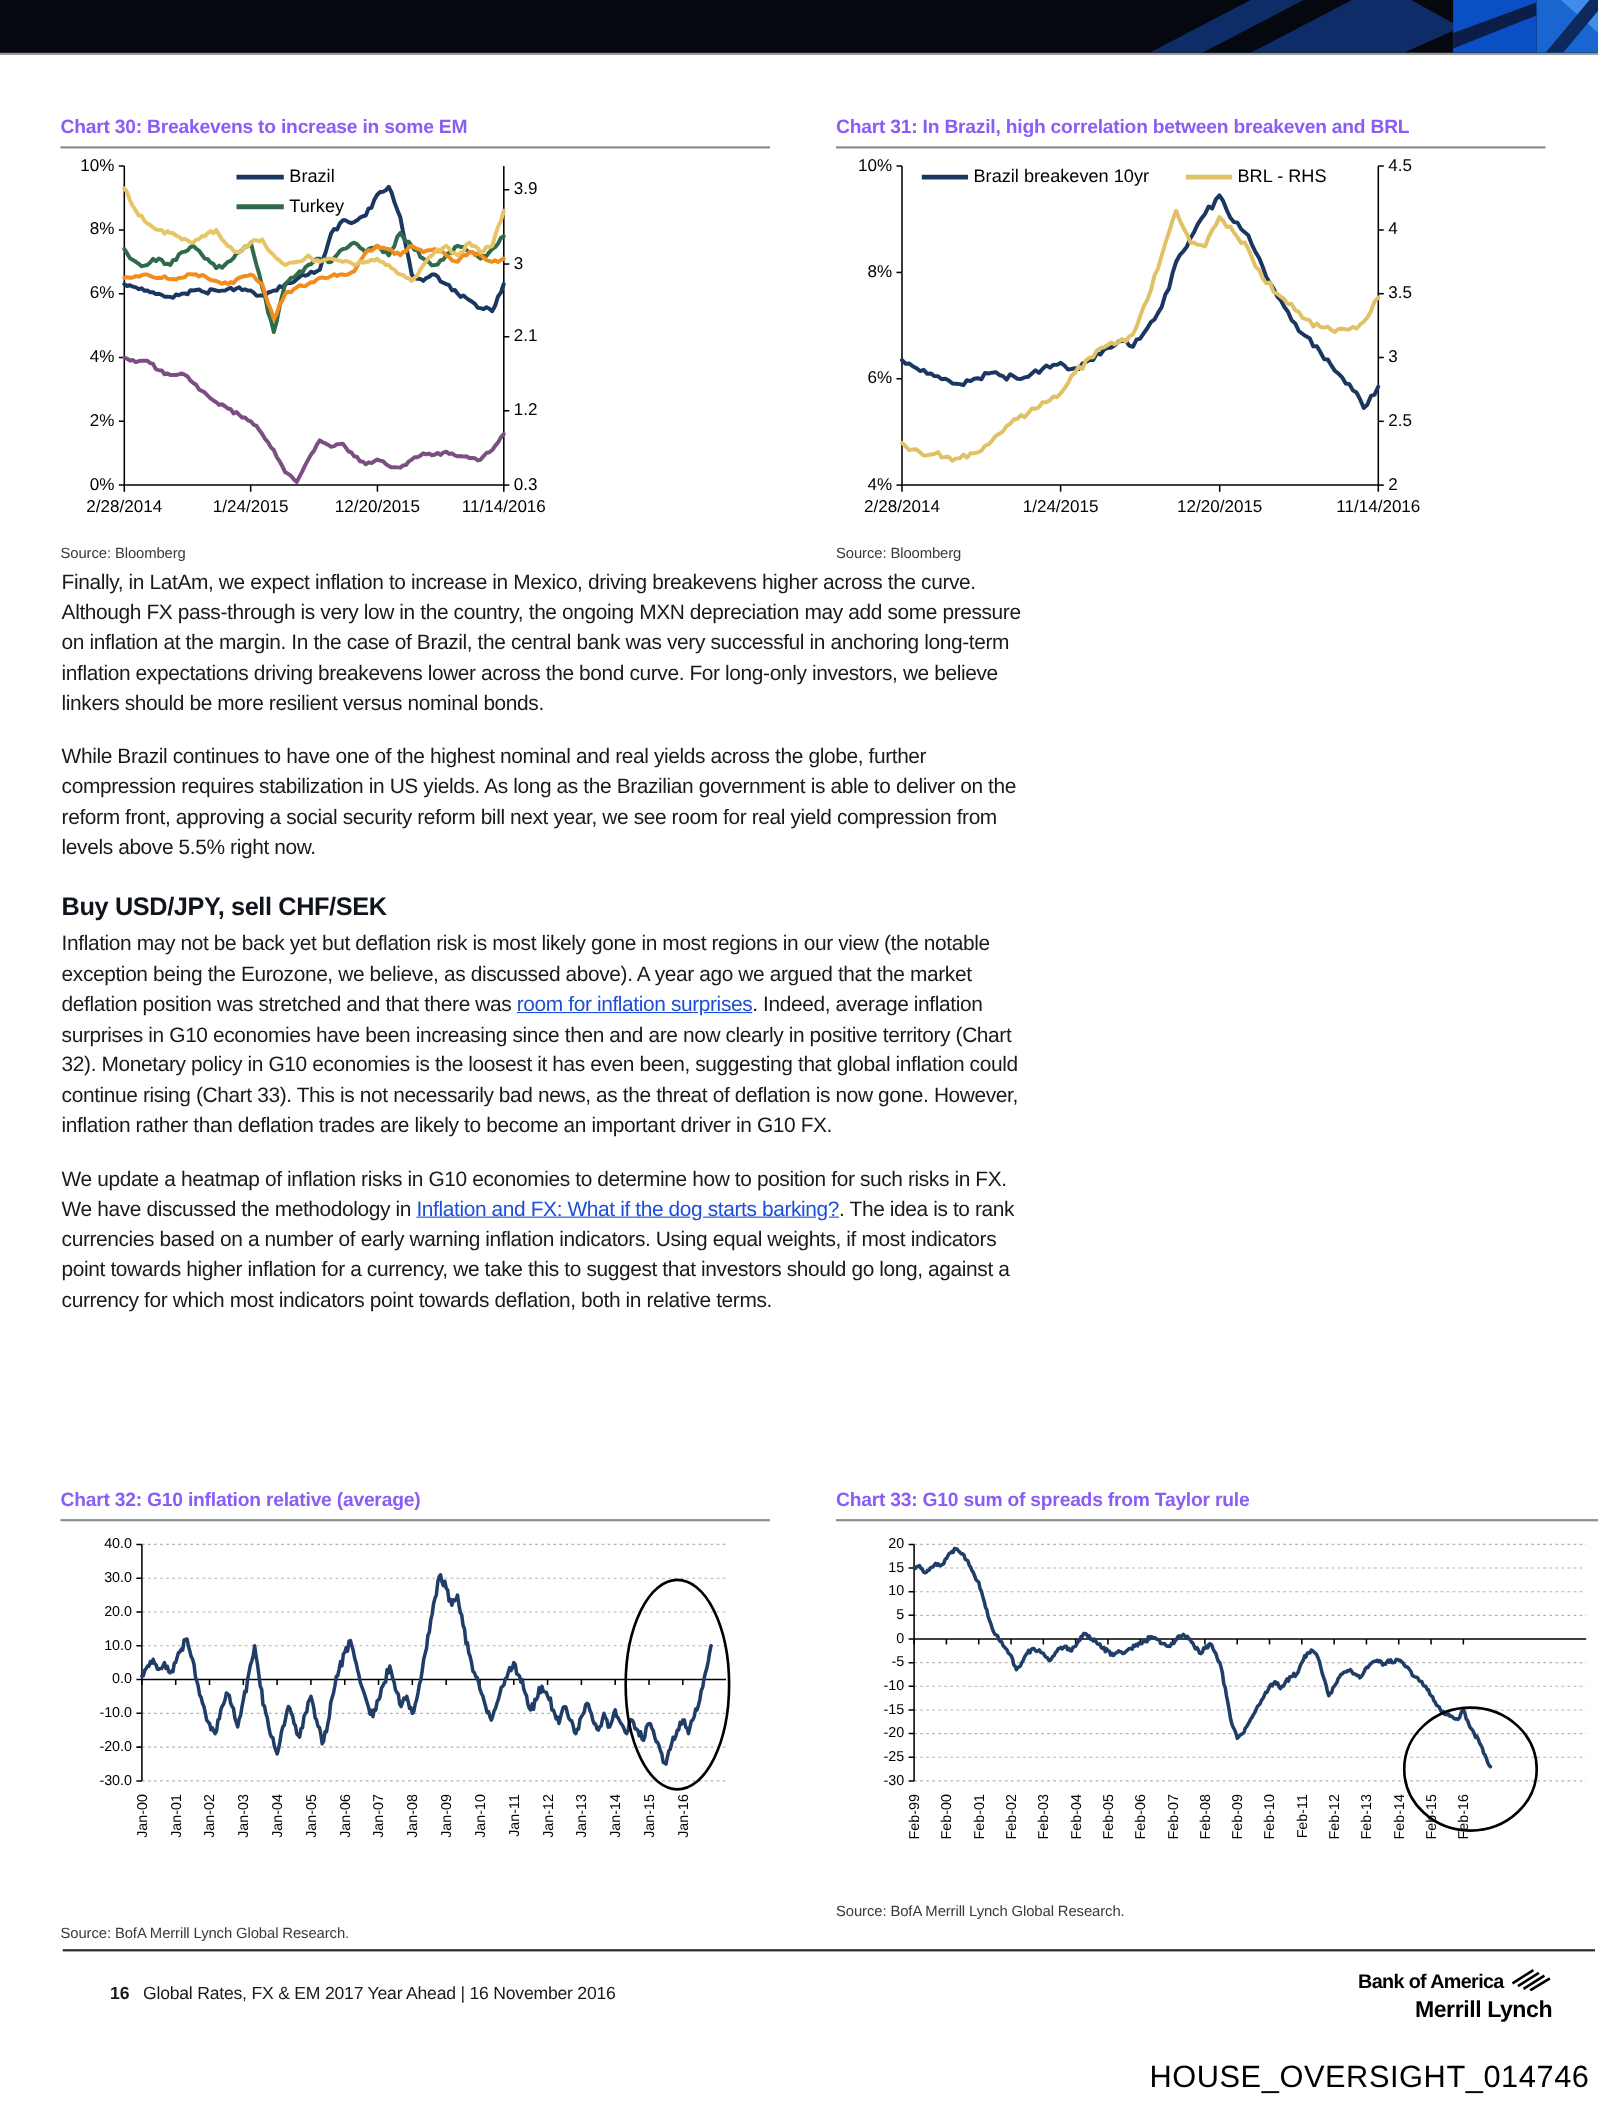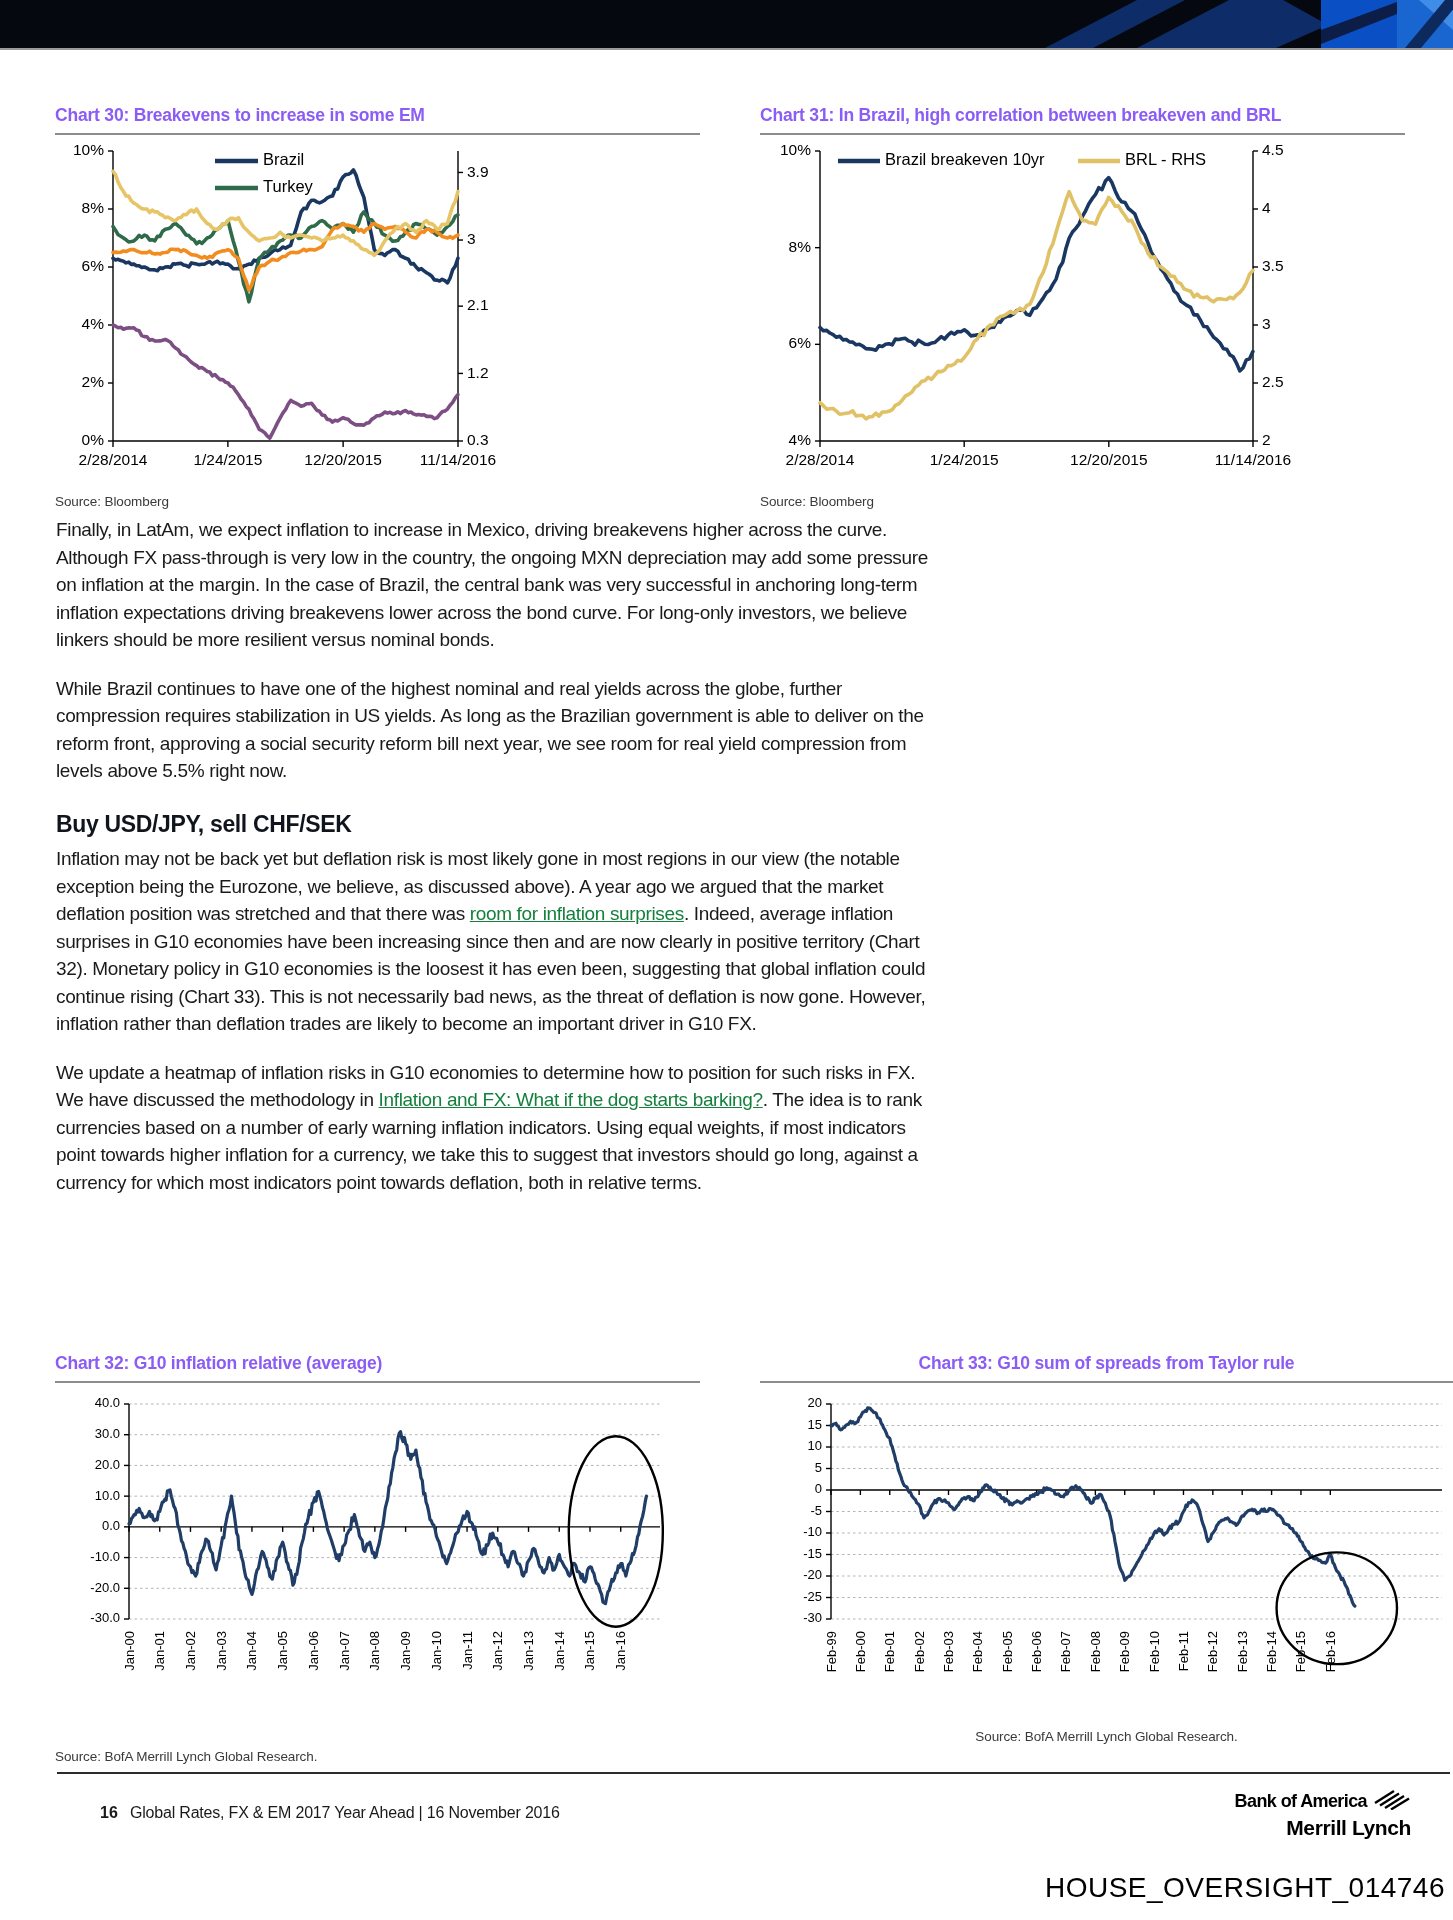--- a/index.html
+++ b/index.html
@@ -14,21 +14,21 @@
   .ba1{background:#0e2d68;clip-path:polygon(12px 100%,104px 0,250px 0,295px 25px,243px 100%);}
   .ba2{background:#05080f;clip-path:polygon(60px 100%,152px 0,196px 0,104px 100%);}
   .ba3{background:#0b4fc4;clip-path:polygon(288px 0,364px 0,364px 100%,288px 100%);}
   .ba4{background:#0c1d47;clip-path:polygon(288px 30px,364px 2px,364px 14px,288px 44px);}
   .ba5{background:#1a66d0;clip-path:polygon(364px 0,420px 0,420px 100%,364px 100%);}
   .ba6{background:#3f8de8;clip-path:polygon(386px 0,420px 0,420px 30px);}
   .ba7{background:#0c2a5e;clip-path:polygon(372px 100%,412px 0,428px 0,388px 100%);}
 
   
   .chart-block{position:absolute;width:645px;}
-  .chart-block.wide{width:693px;text-align:center;}
+  .chart-block.wide{width:693px;}
   .chart-title{font-size:17.5px;font-weight:bold;color:#8b5cf6;line-height:22px;
                padding-bottom:7px;border-bottom:2px solid #8c8c8c;letter-spacing:-0.2px;}
   .chart-figure{margin-top:4px;}
   .chart-source{font-size:13.5px;color:#3a3a3a;letter-spacing:-0.1px;}
   .src30{margin-top:6px;}
   .src32{margin-top:28px;}
   .src33{margin-top:8px;}
 
   svg text{font-family:"Liberation Sans",sans-serif;fill:#000;}
   .yl{font-size:15.5px;}
@@ -37,21 +37,21 @@
   .xl2{font-size:13px;}
   .lg{font-size:16.5px;}
   .axis{stroke:#000;stroke-width:1.4;fill:none;}
   .grid{stroke:#b3b3b3;stroke-width:1;stroke-dasharray:2.5 3;fill:none;}
 
   
   .body-text{position:absolute;left:56px;top:516px;width:880px;
              font-size:19px;line-height:27.5px;letter-spacing:-0.35px;color:#1a1a1a;}
   .body-text p{margin:0 0 21px 0;}
   .body-text .h2{font-weight:bold;font-size:23px;color:#10141c;margin:26px 0 7px 0;}
-  .body-text a{color:#15803d;text-decoration:underline;cursor:pointer;}
+  .body-text a{color:#1d4ed8;text-decoration:underline;cursor:pointer;}
 
   
   .footer-rule{position:absolute;left:57px;top:1772px;width:1393px;height:2px;background:#2b2b2b;}
   .footer{position:absolute;left:0;top:1804px;width:100%;font-size:16px;color:#1a1a1a;}
   .page-num{position:absolute;left:84px;top:0;font-weight:bold;margin-left:16px;}
   .footer-title{position:absolute;left:130px;top:0;letter-spacing:-0.2px;}
   .logo{position:absolute;right:42px;top:1788px;text-align:right;color:#000;}
   .logo .l1{font-size:18px;font-weight:bold;letter-spacing:-0.6px;display:flex;align-items:center;justify-content:flex-end;gap:6px;text-align:center;}
   .logo .l2{font-size:21px;font-weight:bold;letter-spacing:-0.4px;margin-top:1px;}
   .watermark{position:absolute;right:8px;top:1872px;font-size:28px;color:#000;letter-spacing:0.5px;}

